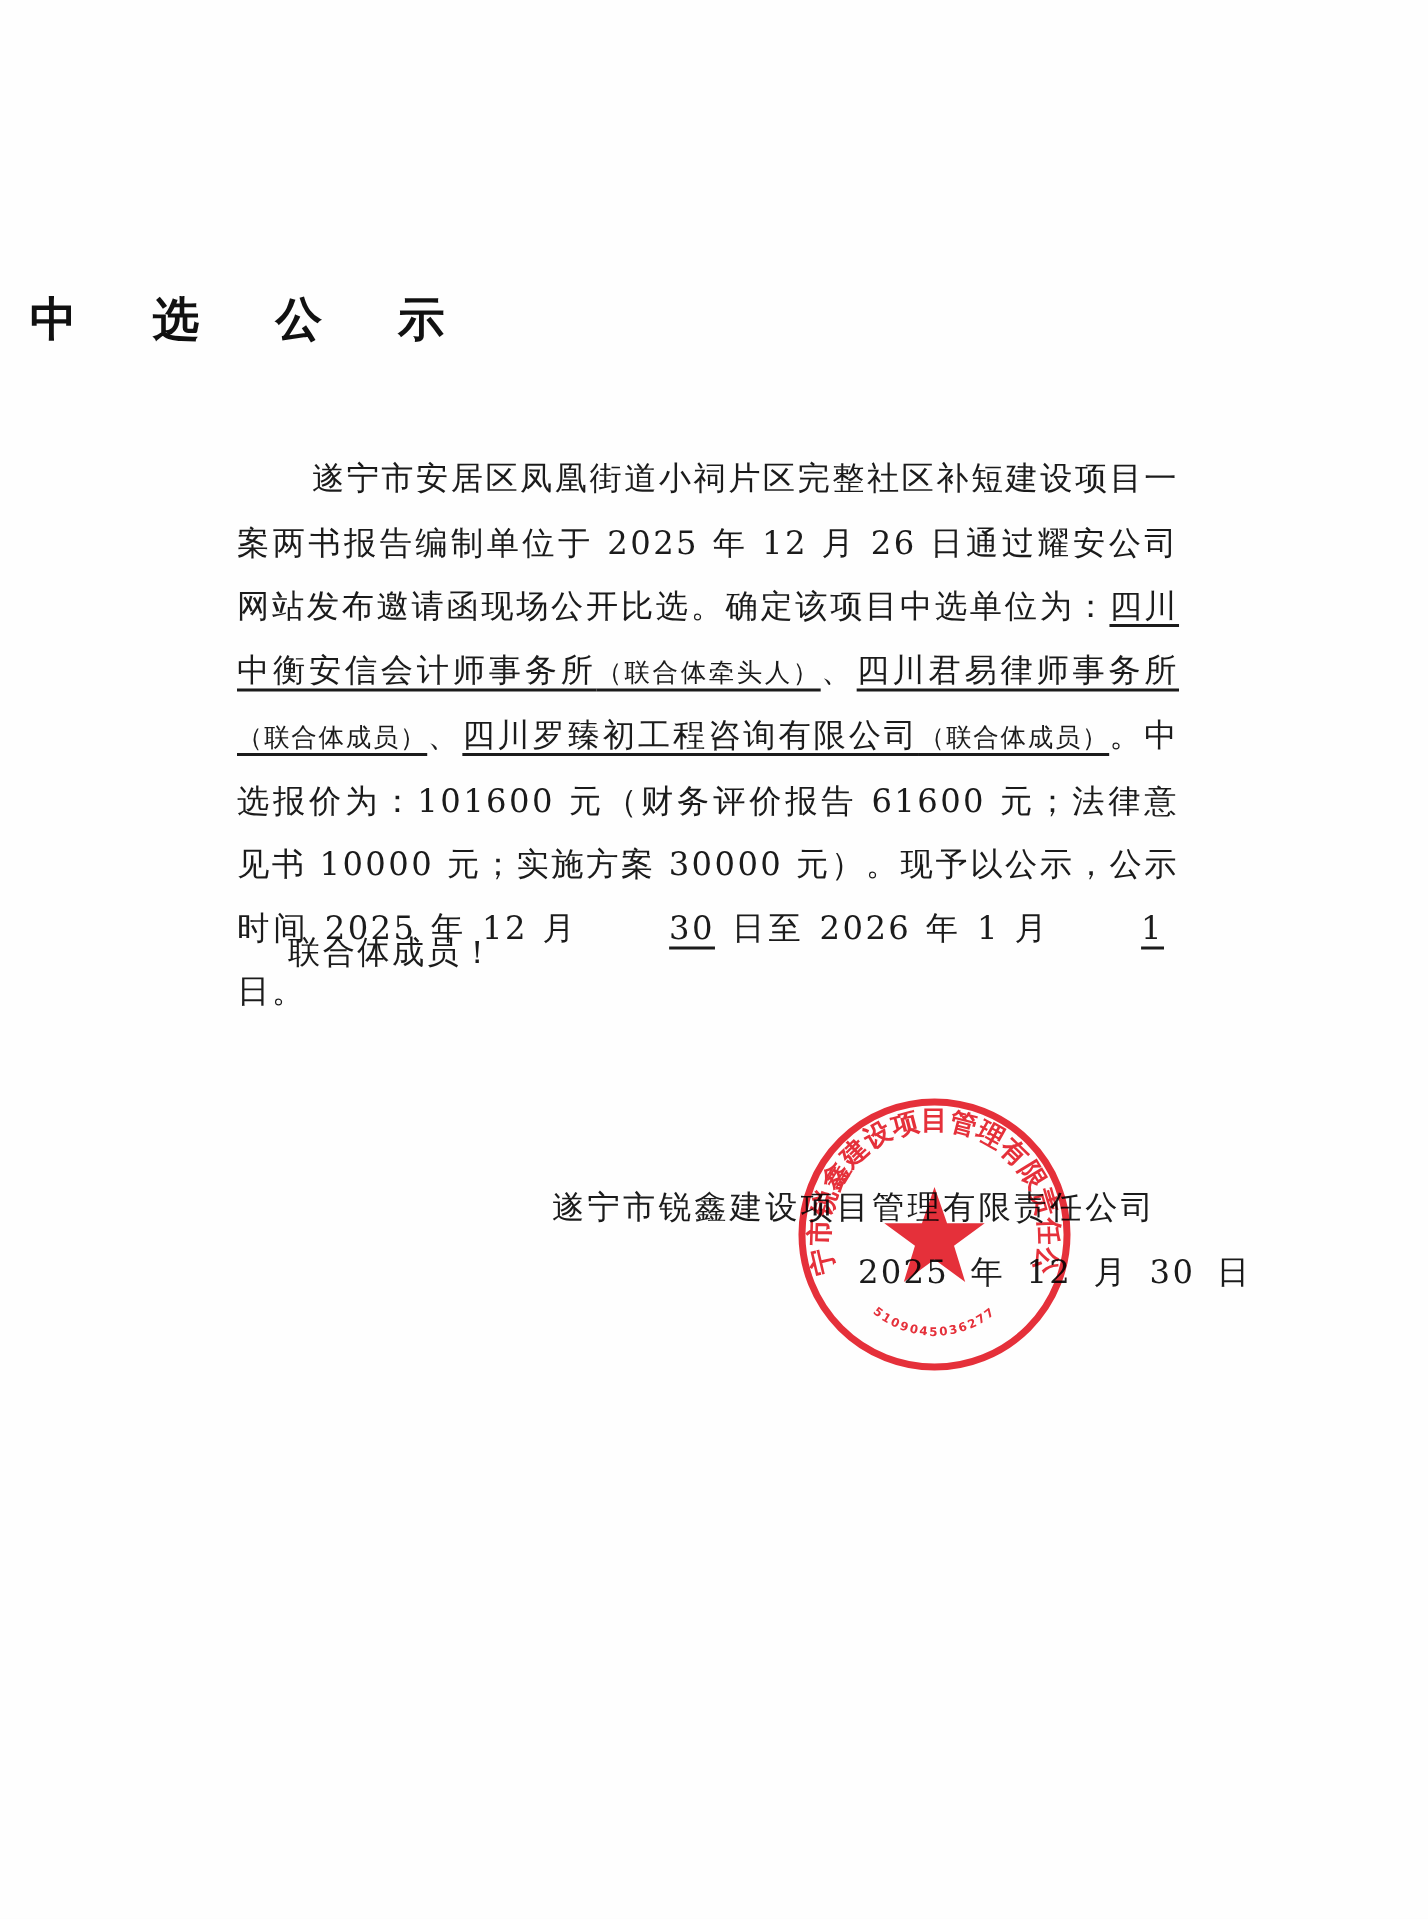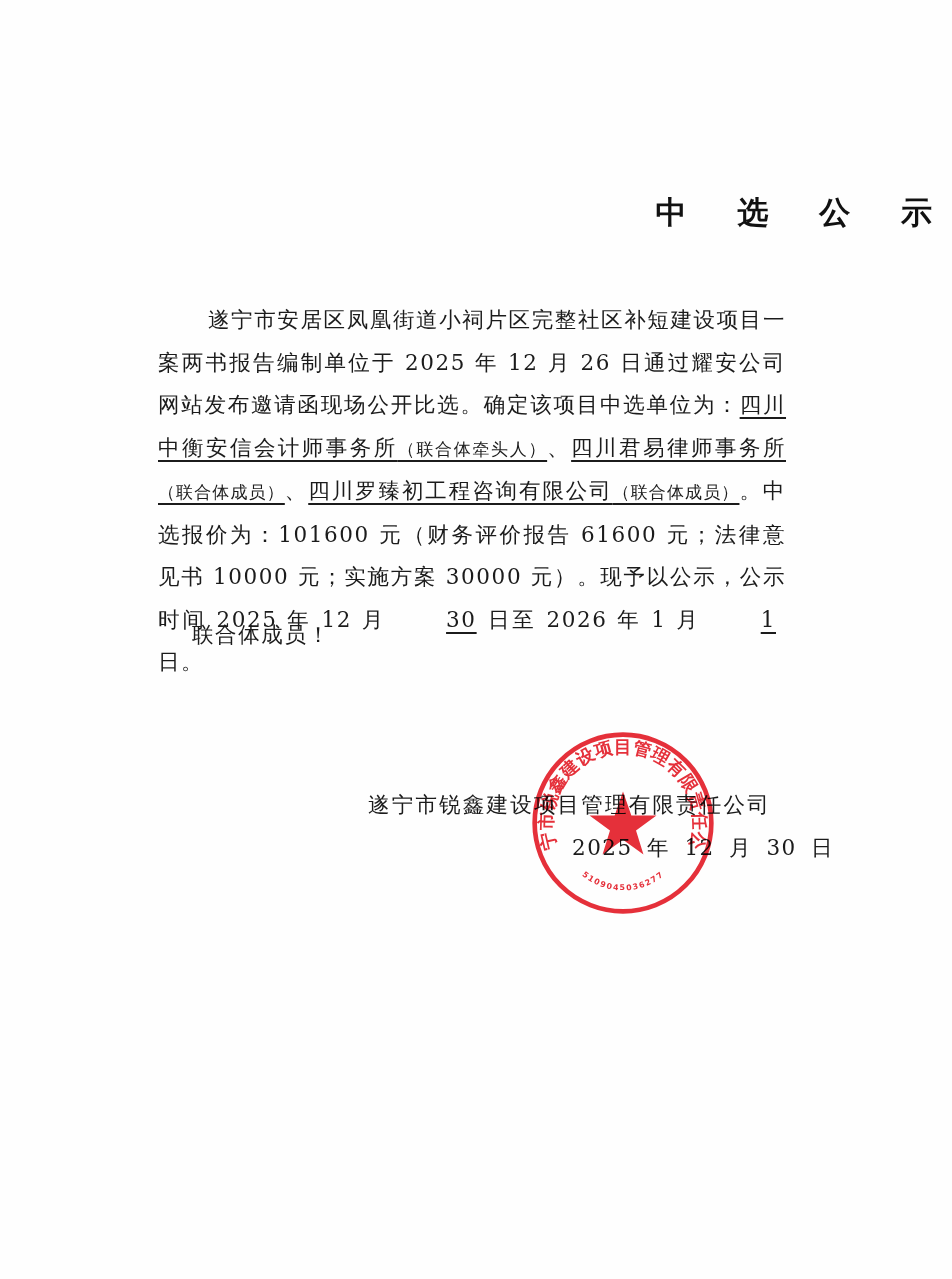--- a/index.html
+++ b/index.html
@@ -20,21 +20,21 @@
       left: 0; top: 0;
       width: 952px;
       height: 1279px;
       background: #fefefe;
     }
     .title {
       position: absolute;
       top: 192px;
       left: 0;
       width: 952px;
-      text-align: right;
+      text-align: left;
       font-family: "DejaVu Sans", "Liberation Sans", sans-serif;
       font-weight: bold;
       font-size: 31px;
       letter-spacing: 20px;
       padding-left: 20px;
       box-sizing: border-box;
       color: #111;
     }
     .body-text {
       position: absolute;

